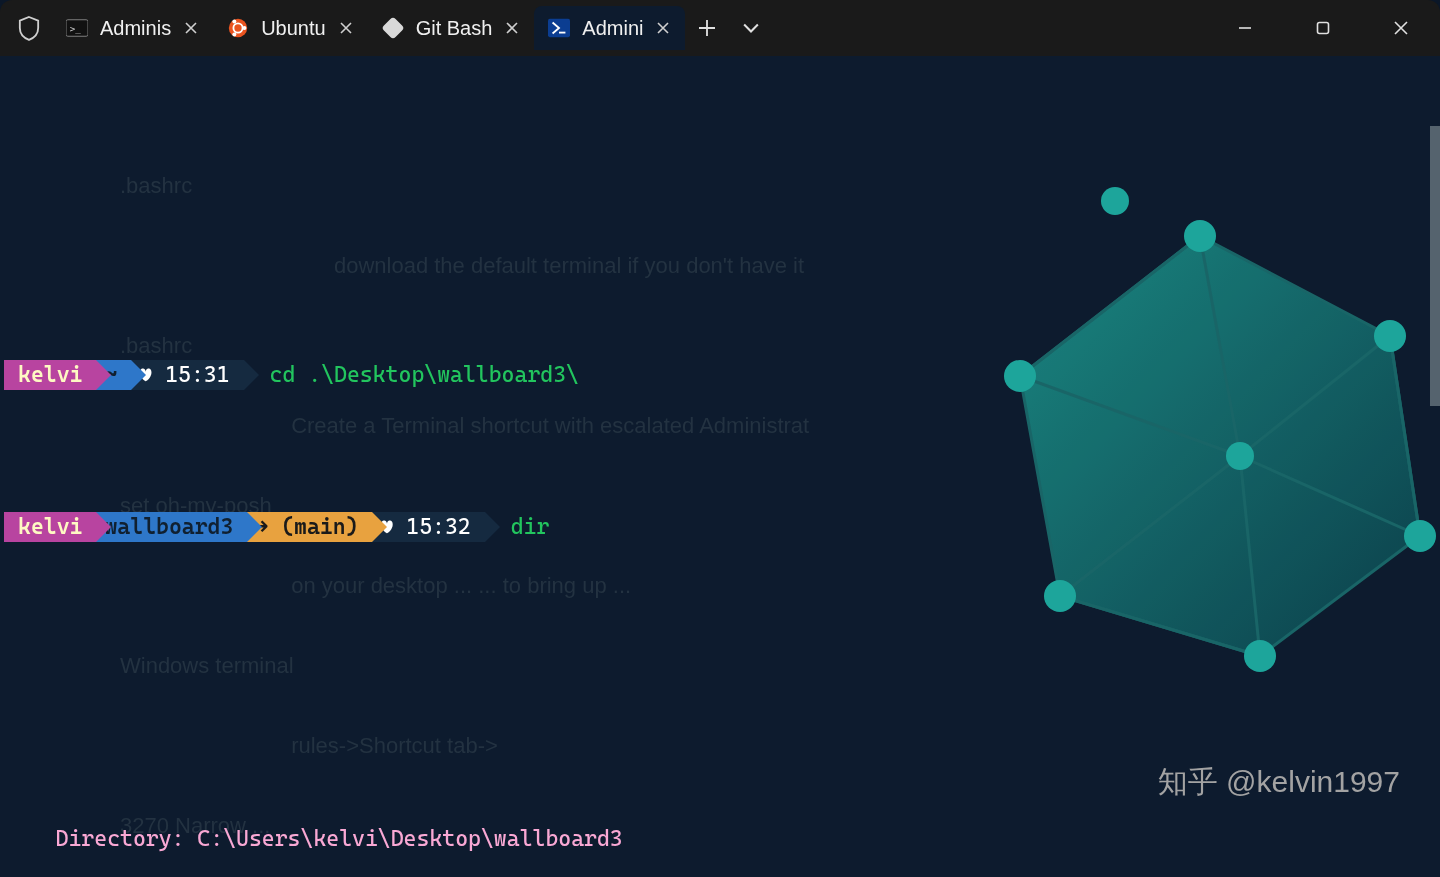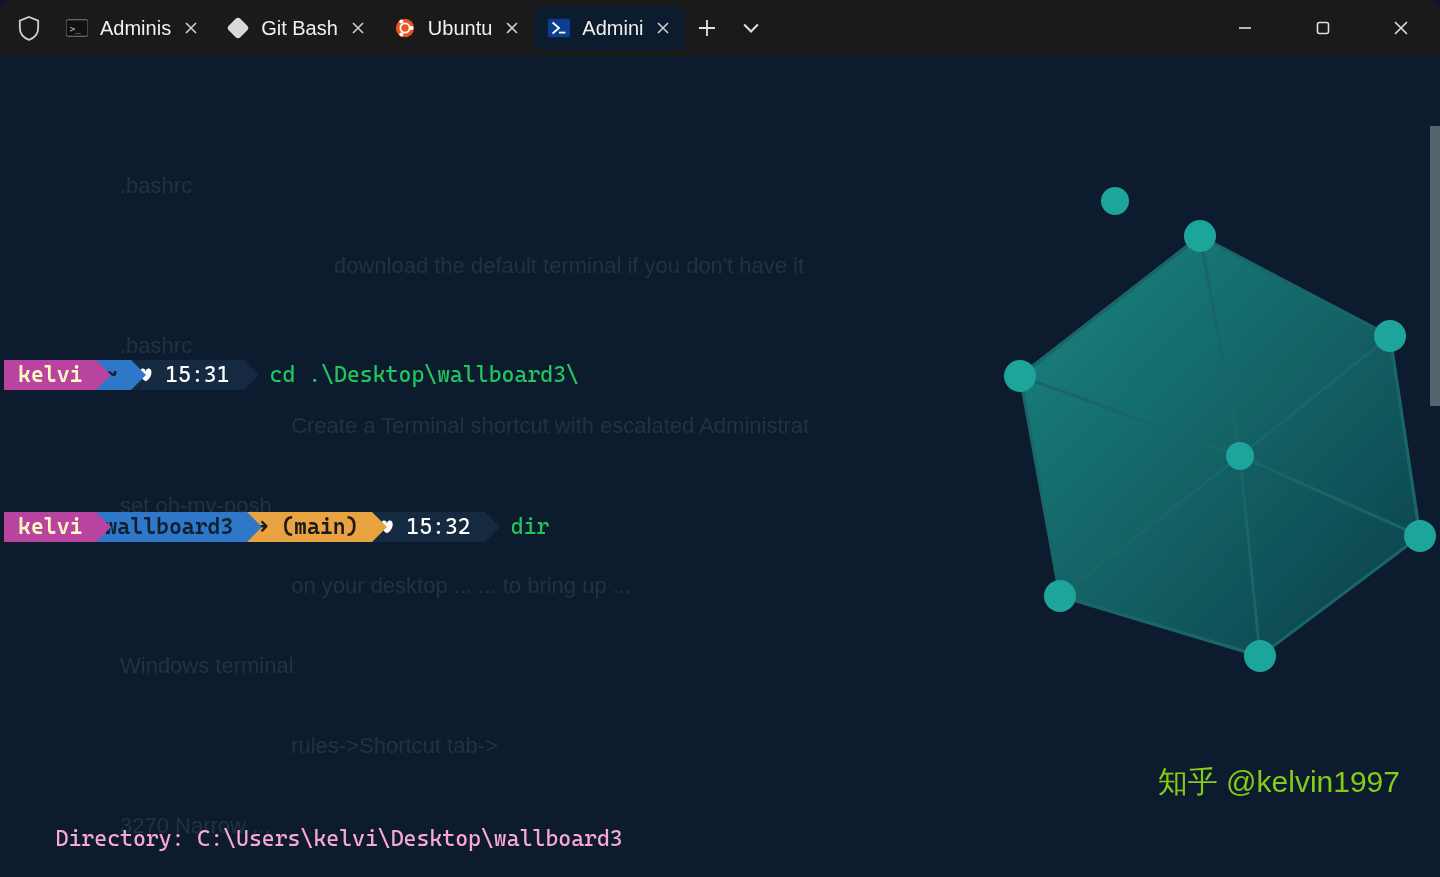--- a/index.html
+++ b/index.html
@@ -125,21 +125,21 @@
     top: 120px;
     width: 520px; height: 520px;
     z-index: 1;
     opacity: 0.9;
     pointer-events:none;
   }
 
   .watermark {
     position:absolute;
     right: 40px; bottom: 80px;
-    color:#84cc16;
+    color:#a3a3a3;
     font-family:"Microsoft YaHei","Segoe UI",sans-serif;
     font-size: 30px;
     z-index:3;
     pointer-events:none;
   }
 </style>
 </head>
 <body>
 
 <div class="titlebar">
@@ -151,52 +151,52 @@
   </span>
 
   <div class="tab">
     <span class="tab-icon">
       <svg viewBox="0 0 24 18" width="24" height="18">
           <rect width="24" height="18" rx="2" fill="#111" stroke="#888"></rect>
           <text x="4" y="13" font-size="10" fill="#ccc" font-family="monospace">&gt;_</text>
         </svg>
     </span>
     <span class="tab-label">Adminis</span>
-    <span class="tab-close">
-      <svg viewBox="0 0 12 12" width="12" height="12">
-          <path stroke="#cfcfcf" stroke-width="1.6" d="M1 1 L11 11 M11 1 L1 11"></path>
-        </svg>
-    </span>
-  </div>
-
-  <div class="tab">
-    <span class="tab-icon">
-      <svg viewBox="0 0 24 24" width="22" height="22">
-          <rect x="3" y="3" width="18" height="18" rx="4" transform="rotate(45 12 12)" fill="#d9d9d9"></rect>
-        </svg>
-    </span>
-    <span class="tab-label">Git Bash</span>
     <span class="tab-close">
       <svg viewBox="0 0 12 12" width="12" height="12">
           <path stroke="#cfcfcf" stroke-width="1.6" d="M1 1 L11 11 M11 1 L1 11"></path>
         </svg>
     </span>
   </div>
 
   <div class="tab">
     <span class="tab-icon">
       <svg viewBox="0 0 24 24" width="22" height="22">
           <circle cx="12" cy="12" r="10" fill="#e95420"></circle>
           <circle cx="12" cy="12" r="5" fill="none" stroke="#fff" stroke-width="2"></circle>
           <circle cx="19" cy="12" r="2.2" fill="#fff"></circle>
           <circle cx="8" cy="5" r="2.2" fill="#fff"></circle>
           <circle cx="8" cy="19" r="2.2" fill="#fff"></circle>
         </svg>
     </span>
     <span class="tab-label">Ubuntu</span>
+    <span class="tab-close">
+      <svg viewBox="0 0 12 12" width="12" height="12">
+          <path stroke="#cfcfcf" stroke-width="1.6" d="M1 1 L11 11 M11 1 L1 11"></path>
+        </svg>
+    </span>
+  </div>
+
+  <div class="tab">
+    <span class="tab-icon">
+      <svg viewBox="0 0 24 24" width="22" height="22">
+          <rect x="3" y="3" width="18" height="18" rx="4" transform="rotate(45 12 12)" fill="#d9d9d9"></rect>
+        </svg>
+    </span>
+    <span class="tab-label">Git Bash</span>
     <span class="tab-close">
       <svg viewBox="0 0 12 12" width="12" height="12">
           <path stroke="#cfcfcf" stroke-width="1.6" d="M1 1 L11 11 M11 1 L1 11"></path>
         </svg>
     </span>
   </div>
 
   <div class="tab active">
     <span class="tab-icon">
       <svg viewBox="0 0 24 20" width="24" height="20">

